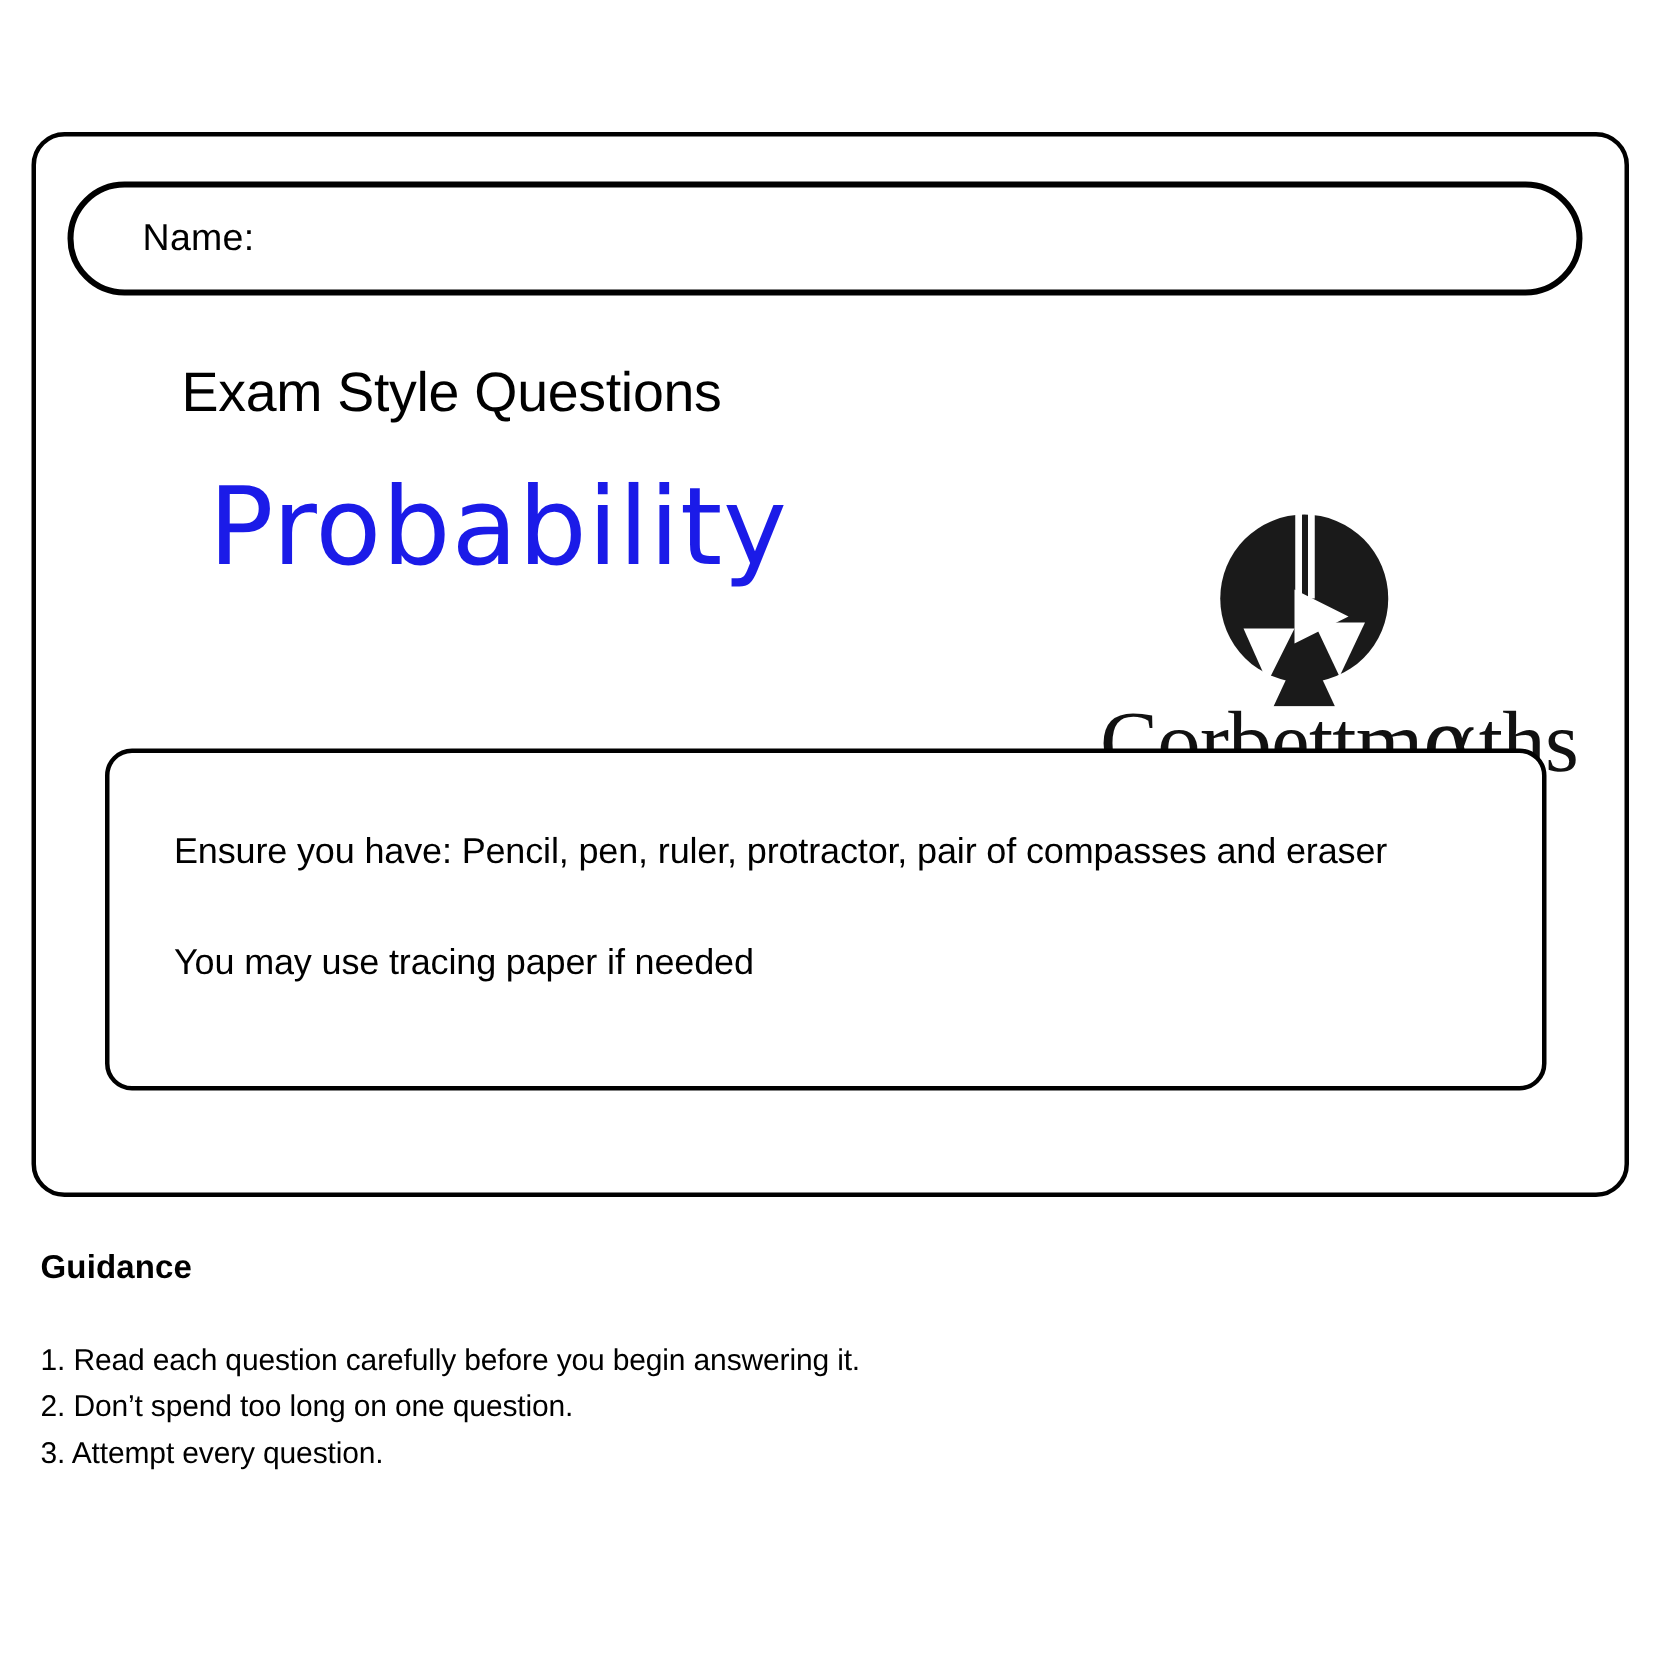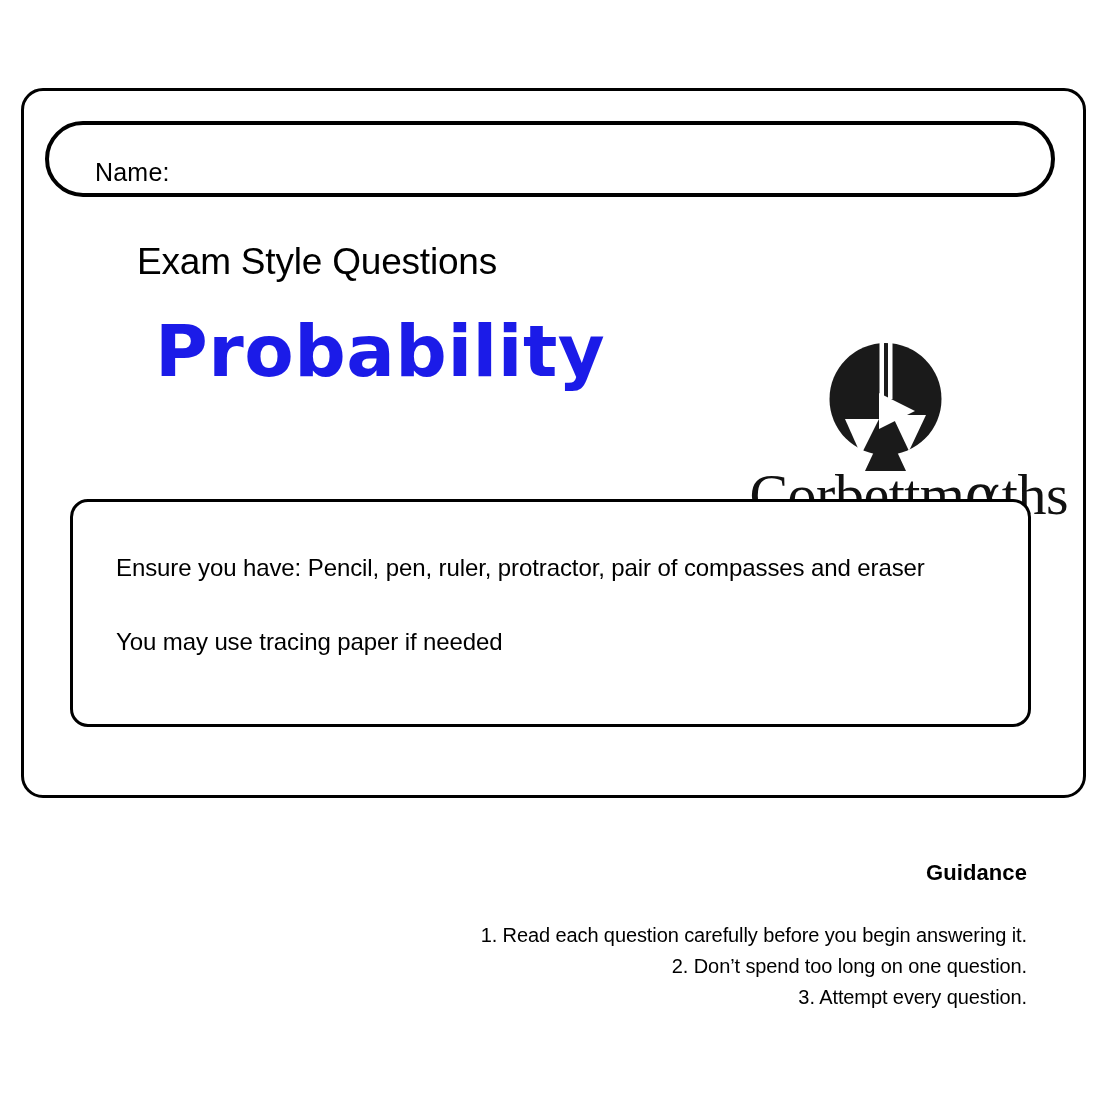--- a/index.html
+++ b/index.html
@@ -45,48 +45,46 @@
   }
   .name-label {
     position: absolute;
     left: 46px;
     top: 50%;
     transform: translateY(-50%);
     font-size: 25px;
     letter-spacing: 0.2px;
     color: #000000;
     white-space: nowrap;
-    margin-top: 13px;
   }
 
   
   .heading-wrap {
     position: absolute;
     left: 0;
     top: 130px;
     width: 100%;
     height: 230px;
-    margin-left: 16px;
   }
   .exam-style {
     position: absolute;
     left: 97px;
     top: 20px;
     font-size: 37px;
     letter-spacing: -0.2px;
     color: #000000;
     white-space: nowrap;
   }
   .topic-title {
     position: absolute;
     left: 115px;
     top: 88px;
     font-family: "DejaVu Sans", sans-serif;
     font-size: 72px;
-    font-weight: 700;
+    font-weight: 400;
     letter-spacing: 0.5px;
     color: #1b1be8;
     white-space: nowrap;
   }
 
   
   .logo {
     position: absolute;
     left: 648px;
     top: 120px;
@@ -138,23 +136,22 @@
     color: #000000;
     white-space: nowrap;
   }
   .equip-line-1 { top: 52px; }
   .equip-line-2 { top: 126px; }
 
   
   .guidance {
     position: absolute;
     left: 27px;
-    top: 860px;
+    top: 832px;
     width: 1000px;
-    text-align: right;
   }
   .guidance-title {
     font-size: 22px;
     font-weight: bold;
     letter-spacing: 0.1px;
     color: #000000;
     margin: 0 0 34px 0;
   }
   .guidance-list {
     list-style: none;

